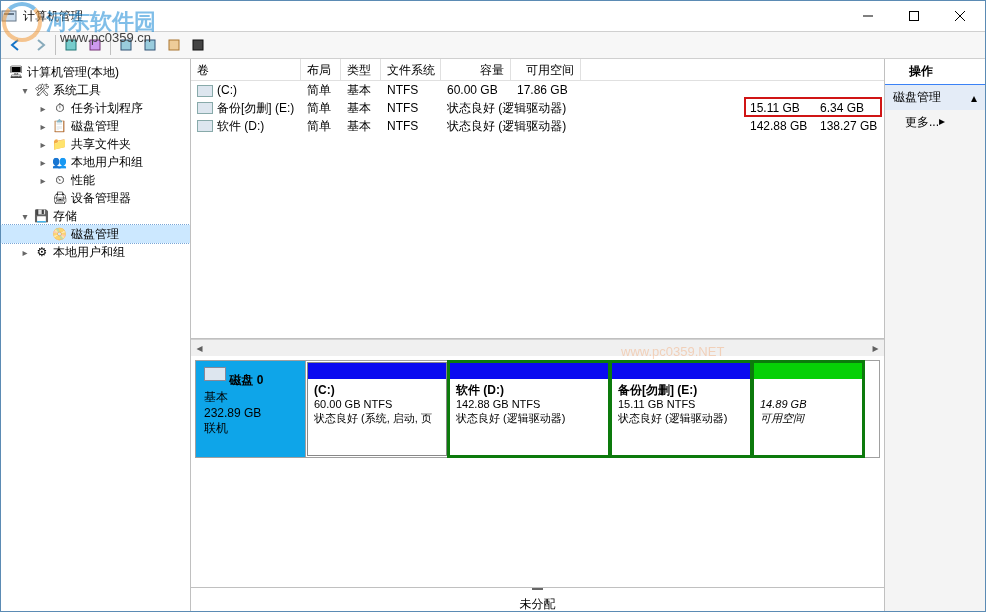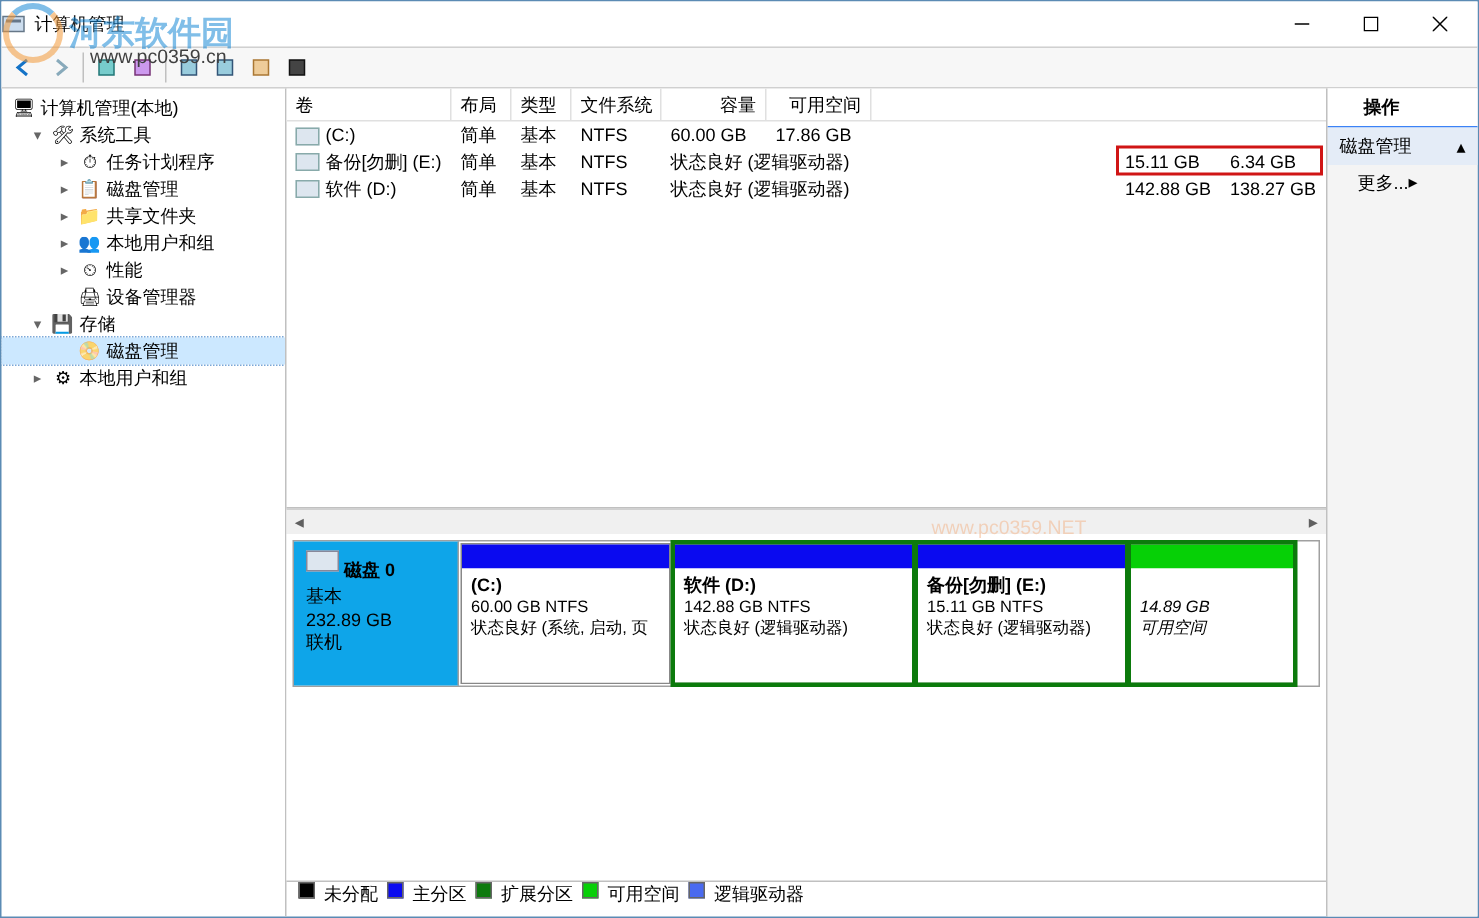--- a/index.html
+++ b/index.html
@@ -43,21 +43,21 @@
 .disk-info{width:110px;border-right:1px solid #a0a0a0;padding:6px 8px;background:#0ea5e9;position:relative;}
 .disk-info .dicon{width:22px;height:14px;background:#dde6ef;border:1px solid #889;margin-bottom:3px;display:inline-block;}
 .parts{flex:1;display:flex;}
 .part{border:1px solid #888;display:flex;flex-direction:column;margin:1px;}
 .part .strip{height:16px;}
 .part .body{flex:1;padding:4px 6px;background:#fff;font-size:11px;line-height:14px;}
 .strip.blue{background:#0a0af0;}
 .strip.green{background:#06d006;}
 .part.hlg{outline:3px solid #0c7a0c;outline-offset:-1px;}
 .watermark{position:absolute;top:285px;left:430px;color:#f3a169;opacity:.4;font-size:13px;pointer-events:none}
-.legend{height:24px;border-top:1px solid #c0c0c0;display:flex;gap:6px;padding:0 8px;font-size:11px;}
+.legend{height:24px;border-top:1px solid #c0c0c0;display:flex;align-items:center;gap:6px;padding:0 8px;font-size:11px;flex-direction:column;}
 .leg-sw{width:11px;height:11px;display:inline-block;border:1px solid #666;}
 .actions-pane{width:100px;background:#f4f4f4;display:flex;flex-direction:column;}
 .actions-header{background:#fff;border-bottom:1px solid #3b82f6;padding:4px 24px;font-weight:bold;}
 .actions-sub{background:#e4ecf7;padding:4px 8px;display:flex;justify-content:space-between;align-items:center;}
 .actions-item{padding:4px 8px 4px 20px;display:flex;}
 .wm-logo{position:absolute;top:2px;left:2px;opacity:.55;display:flex;align-items:center;gap:4px;pointer-events:none}
 .wm-logo .circ{width:40px;height:40px;border:4px solid #f39a3a;border-top-color:#1a8ad6;border-radius:50%;}
 .wm-logo .t1{color:#1a8ad6;font-size:22px;font-weight:bold;text-shadow:0 0 2px #fff}
 .wm-url{position:absolute;top:30px;left:60px;color:#404040;font-size:13px;pointer-events:none}
 </style>

